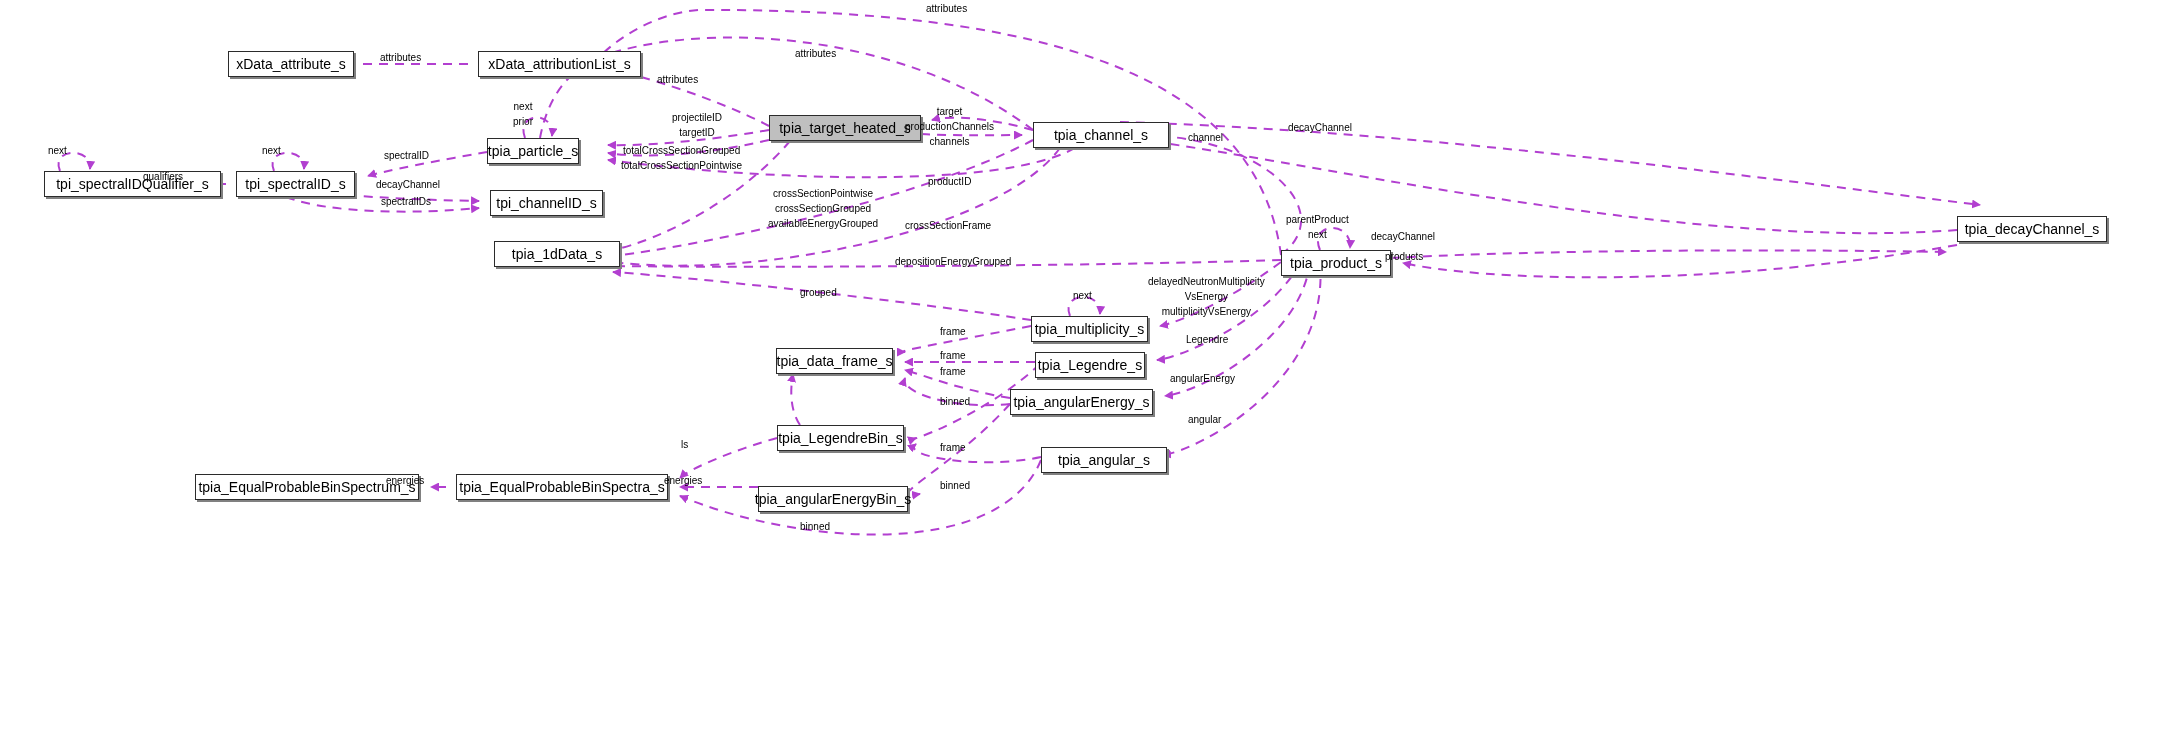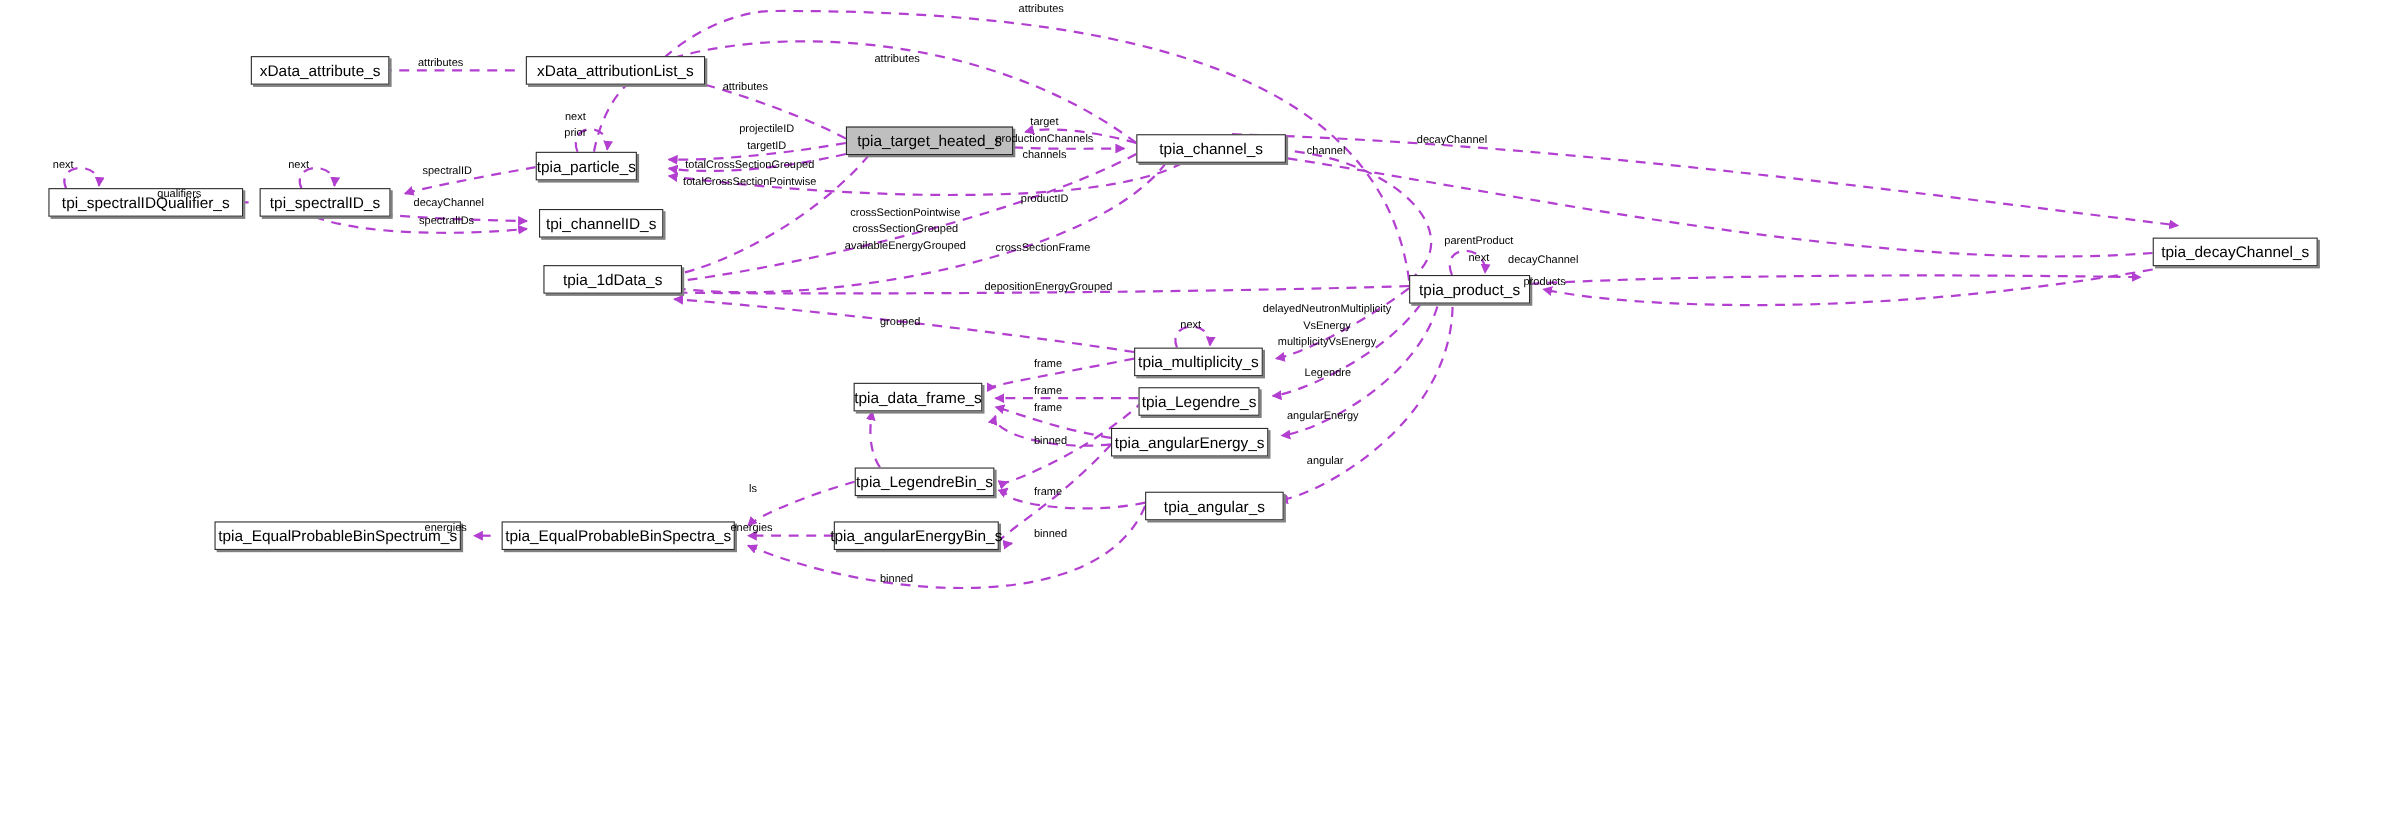--- a/index.html
+++ b/index.html
@@ -152,21 +152,21 @@
       <div class="node" style="left: 494px; top: 241px; width: 126px;">tpia_1dData_s</div>
       <div class="node" style="left: 1281px; top: 250px; width: 110px;">tpia_product_s</div>
       <div class="node" style="left: 1031px; top: 316px; width: 117px;">tpia_multiplicity_s</div>
       <div class="node" style="left: 776px; top: 348px; width: 117px;">tpia_data_frame_s</div>
       <div class="node" style="left: 1035px; top: 352px; width: 110px;">tpia_Legendre_s</div>
       <div class="node" style="left: 1010px; top: 389px; width: 143px;">tpia_angularEnergy_s</div>
       <div class="node" style="left: 777px; top: 425px; width: 127px;">tpia_LegendreBin_s</div>
       <div class="node" style="left: 1041px; top: 447px; width: 126px;">tpia_angular_s</div>
       <div class="node" style="left: 195px; top: 474px; width: 224px;">tpia_EqualProbableBinSpectrum_s</div>
       <div class="node" style="left: 456px; top: 474px; width: 212px;">tpia_EqualProbableBinSpectra_s</div>
-      <div class="node" style="left: 758px; top: 474px; width: 150px;">tpia_angularEnergyBin_s</div>
+      <div class="node" style="left: 758px; top: 486px; width: 150px;">tpia_angularEnergyBin_s</div>
     </div>
   <div id="labels-layer">
       <div class="edgelabel" style="left: 926px; top: 1px;">attributes</div>
       <div class="edgelabel" style="left: 380px; top: 50px;">attributes</div>
       <div class="edgelabel" style="left: 795px; top: 46px;">attributes</div>
       <div class="edgelabel" style="left: 657px; top: 72px;">attributes</div>
       <div class="edgelabel" style="left: 513px; top: 99px;">next
 prior</div>
       <div class="edgelabel" style="left: 262px; top: 143px;">next</div>
       <div class="edgelabel" style="left: 48px; top: 143px;">next</div>
@@ -181,21 +181,21 @@
       <div class="edgelabel" style="left: 1288px; top: 120px;">decayChannel</div>
       <div class="edgelabel" style="left: 384px; top: 148px;">spectralID</div>
       <div class="edgelabel" style="left: 143px; top: 169px;">qualifiers</div>
       <div class="edgelabel" style="left: 376px; top: 177px;">decayChannel</div>
       <div class="edgelabel" style="left: 381px; top: 194px;">spectralIDs</div>
       <div class="edgelabel" style="left: 928px; top: 174px;">productID</div>
       <div class="edgelabel" style="left: 768px; top: 186px;">crossSectionPointwise
 crossSectionGrouped
 availableEnergyGrouped</div>
       <div class="edgelabel" style="left: 905px; top: 218px;">crossSectionFrame</div>
-      <div class="edgelabel" style="left: 1286px; top: 212px; margin-left: 27px;">parentProduct
+      <div class="edgelabel" style="left: 1286px; top: 212px;">parentProduct
 next</div>
       <div class="edgelabel" style="left: 1371px; top: 229px;">decayChannel</div>
       <div class="edgelabel" style="left: 895px; top: 254px;">depositionEnergyGrouped</div>
       <div class="edgelabel" style="left: 1385px; top: 249px;">products</div>
       <div class="edgelabel" style="left: 1148px; top: 274px;">delayedNeutronMultiplicity
 VsEnergy
 multiplicityVsEnergy</div>
       <div class="edgelabel" style="left: 1073px; top: 288px;">next</div>
       <div class="edgelabel" style="left: 800px; top: 285px;">grouped</div>
       <div class="edgelabel" style="left: 940px; top: 324px;">frame</div>

